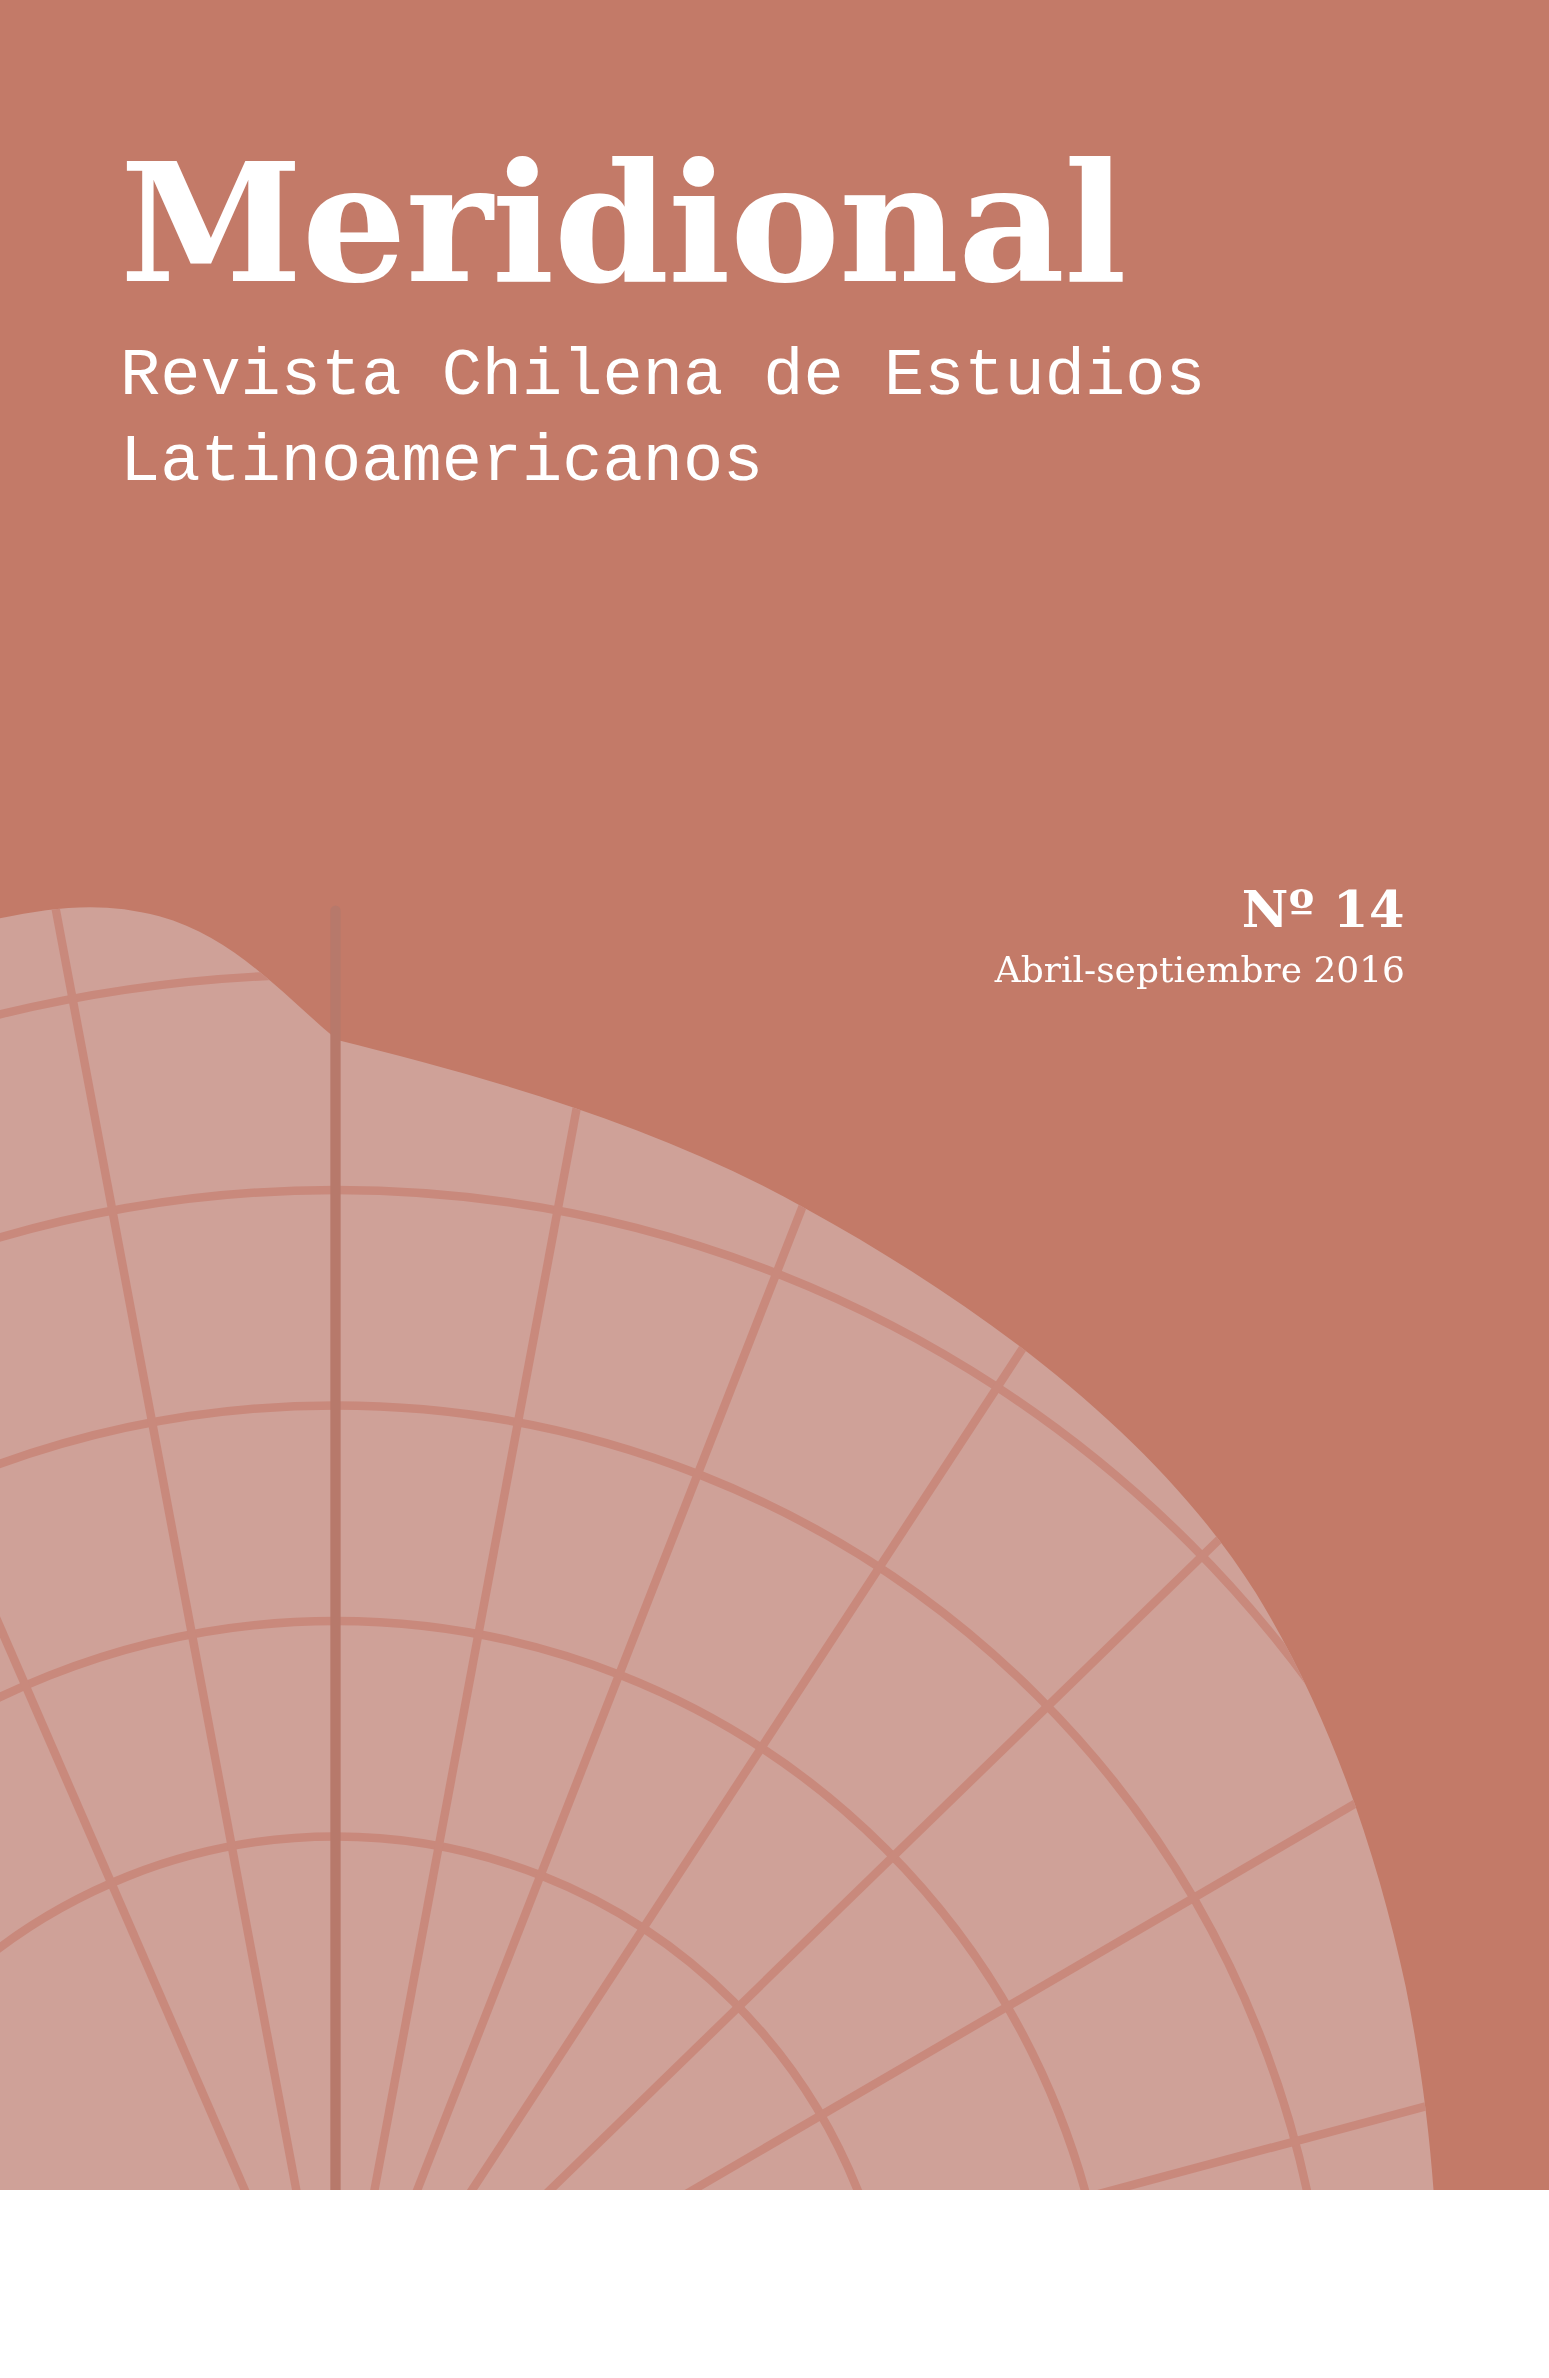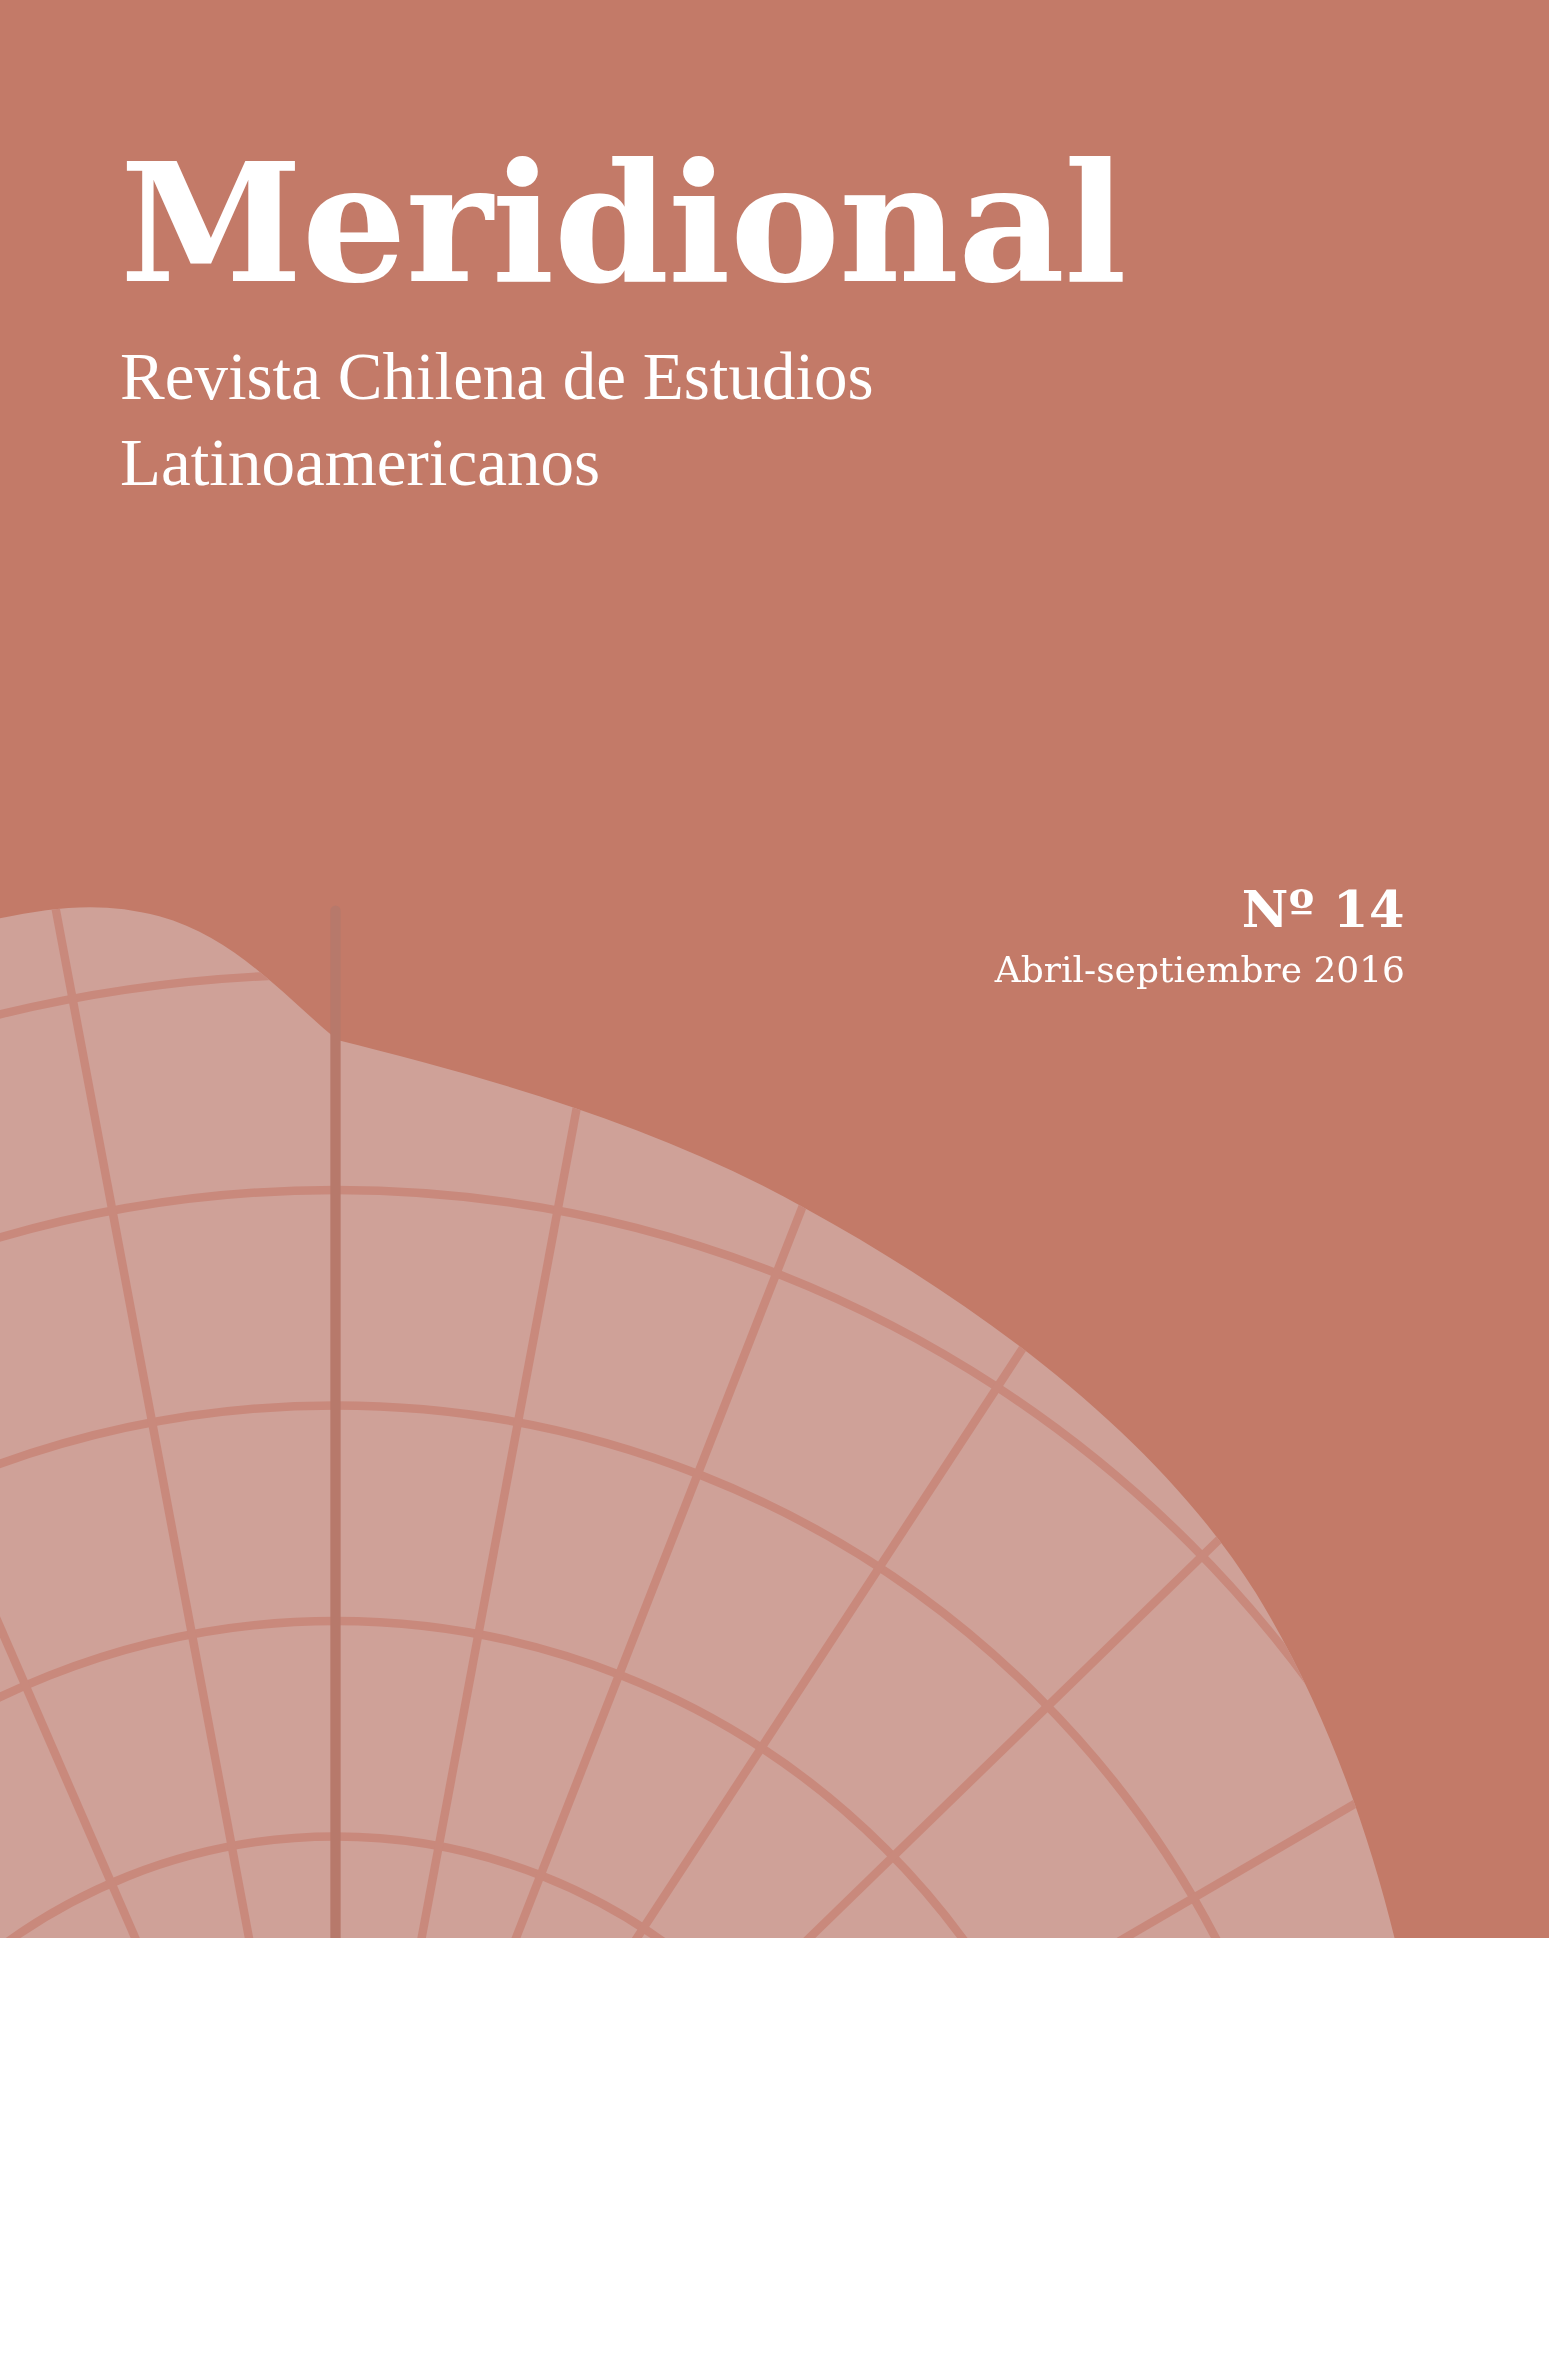--- a/index.html
+++ b/index.html
@@ -6,21 +6,21 @@
     margin: 0;
     padding: 0;
     background: #ffffff;
   }
   body {
     font-family: "DejaVu Serif", serif;
   }
   .cover {
     position: relative;
     width: 1550px;
-    height: 1938px;
+    height: 2190px;
     background: #c37a68;
     overflow: hidden;
   }
   .art-layer {
     position: absolute;
     left: 0;
     top: 0;
     width: 1550px;
     height: 2379px;
     pointer-events: none;
@@ -34,21 +34,21 @@
   .journal-title {
     font-family: "DejaVu Serif", serif;
     font-weight: bold;
     font-size: 165px;
     line-height: 1.0;
     color: #ffffff;
     letter-spacing: -0.9px;
     margin: 0;
   }
   .journal-subtitle {
-    font-family: Liberation Serif, serif;
+    font-family: Liberation Mono, monospace;
     font-weight: normal;
     font-size: 67px;
     line-height: 1.28;
     color: #ffffff;
     margin: 28px 0 0 0;
     max-width: 1106px;
   }
   .issue-block {
     position: absolute;
     right: 145px;

